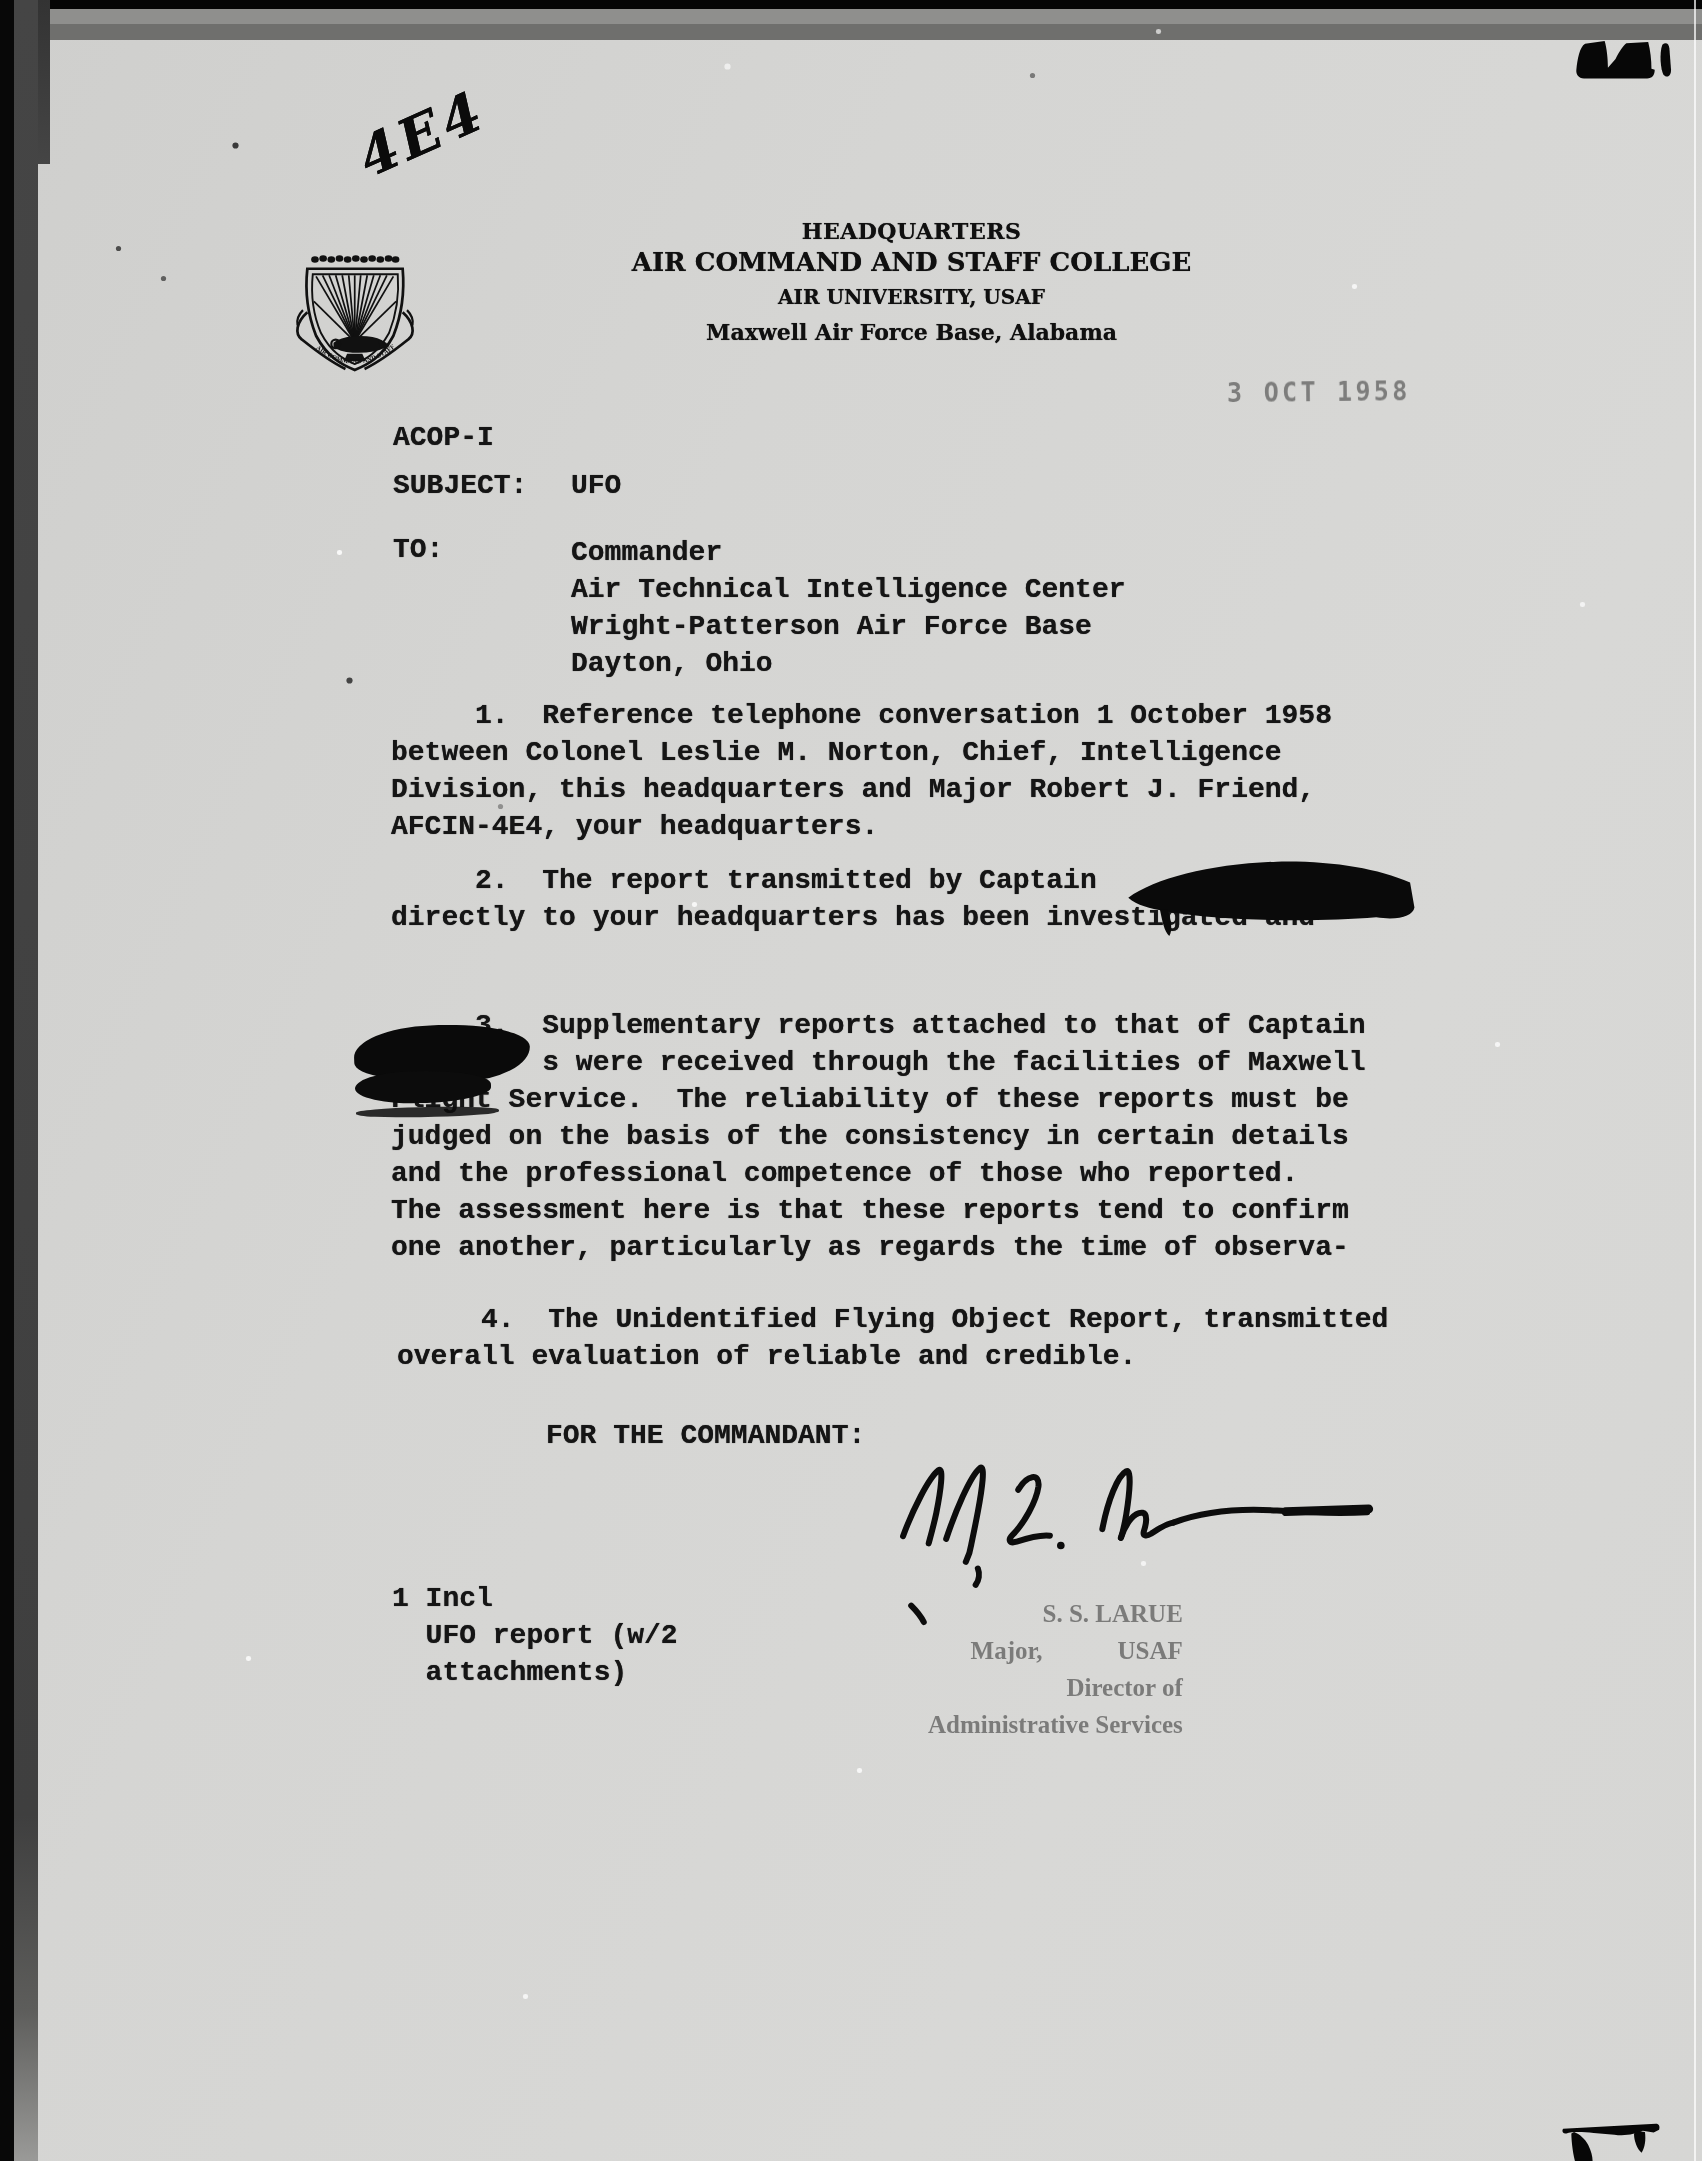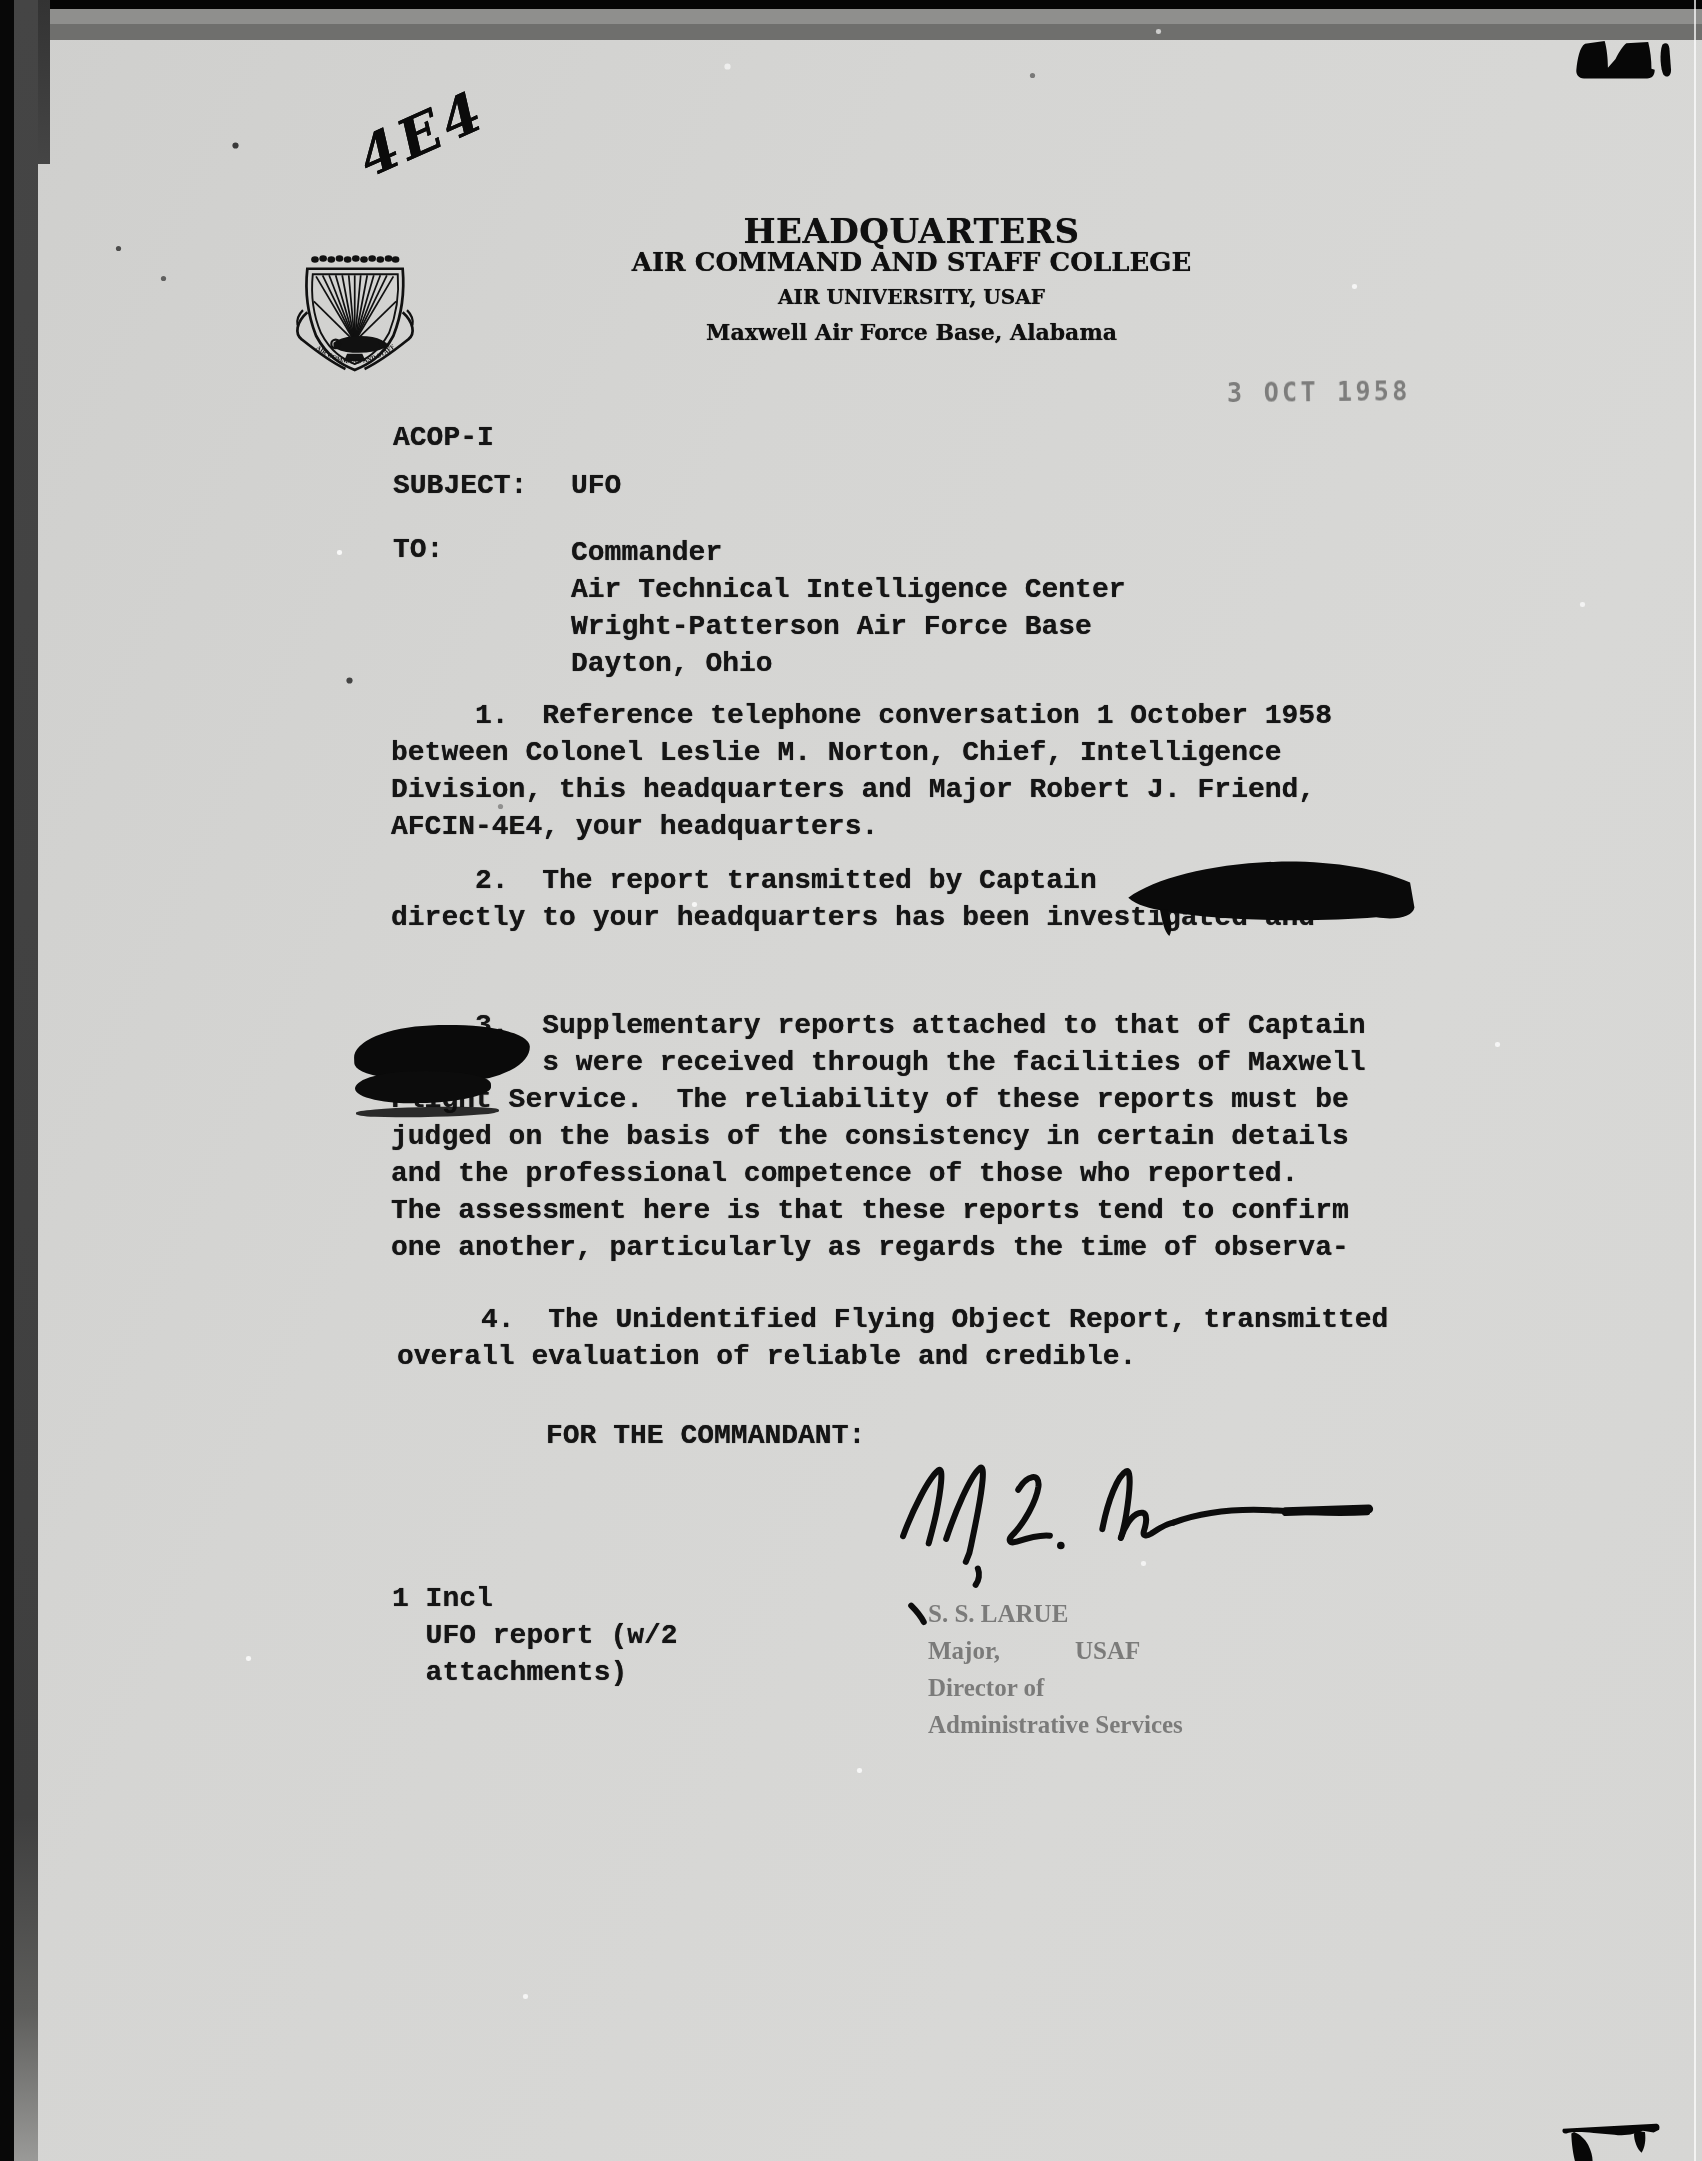--- a/index.html
+++ b/index.html
@@ -20,35 +20,35 @@
   .white-edge-line{position:absolute;left:1694px;top:0;width:2.2px;height:2161px;background:rgba(255,255,255,.7);}
   .mark{position:absolute;}
   
   .typed{color:#151515;font-weight:bold;text-shadow:0 0 0.8px rgba(15,15,15,.85);}
   .mono52{font-size:28px;}
   .tline{white-space:pre;line-height:37px;height:37px;}
   .abs{position:absolute;}
   
   .hdr{position:absolute;left:475px;top:216px;width:873px;text-align:center;
     font-family:"DejaVu Serif",serif;font-weight:bold;color:#101010;text-shadow:0 0 0.7px rgba(10,10,10,.8);}
-  .hdr-l1{font-size:34px;line-height:31px;letter-spacing:0.5px;}
+  .hdr-l1{font-size:22px;line-height:31px;letter-spacing:0.5px;}
   .hdr-l2{font-size:26px;line-height:31px;}
   .hdr-l3{font-size:20px;line-height:24px;margin-top:7px;}
   .hdr-l4{font-size:22px;line-height:22px;margin-top:12px;}
   
   .stamp{position:absolute;left:1227px;top:378px;font-family:"DejaVu Sans Mono",monospace;
     font-size:25px;font-weight:bold;letter-spacing:3.3px;color:rgba(60,60,60,.58);
     filter:blur(0.6px);transform:rotate(-.6deg) scaleY(1.06);white-space:pre;}
   
   .handnote{position:absolute;left:356px;top:101px;font-family:"DejaVu Serif",serif;
     font-style:italic;font-weight:bold;font-size:55px;color:#0b0b0b;
     transform:rotate(-24deg);letter-spacing:4.4px;text-shadow:0 0 0.5px #000;}
   
   .sigblock{position:absolute;left:928px;top:1595px;font-family:"Liberation Serif",serif;
-    font-size:25px;font-weight:bold;color:rgba(48,48,48,.55);filter:blur(0.7px);}
+    font-size:25px;font-weight:bold;color:rgba(48,48,48,.55);filter:blur(0.7px);text-align:right;}
   .sigblock .tline{line-height:37px;height:37px;}
   
   .redact3a{position:absolute;left:354px;top:1025px;width:176px;height:57px;background:#0a0a0a;
     border-radius:46% 54% 40% 60% / 55% 45% 60% 40%;transform:rotate(-2deg);}
   .redact3b{position:absolute;left:355px;top:1071px;width:136px;height:32px;background:#0c0c0c;
     border-radius:40% 60% 50% 50% / 50% 50% 45% 55%;transform:rotate(-2deg);}
   .redact3c{position:absolute;left:356px;top:1107px;width:143px;height:9.8px;background:rgba(12,12,12,.85);
     border-radius:45%;transform:rotate(-1.2deg);}
   
   .speck-w{position:absolute;left:0;top:0;width:2.7px;height:2.7px;background:transparent;border-radius:50%;

